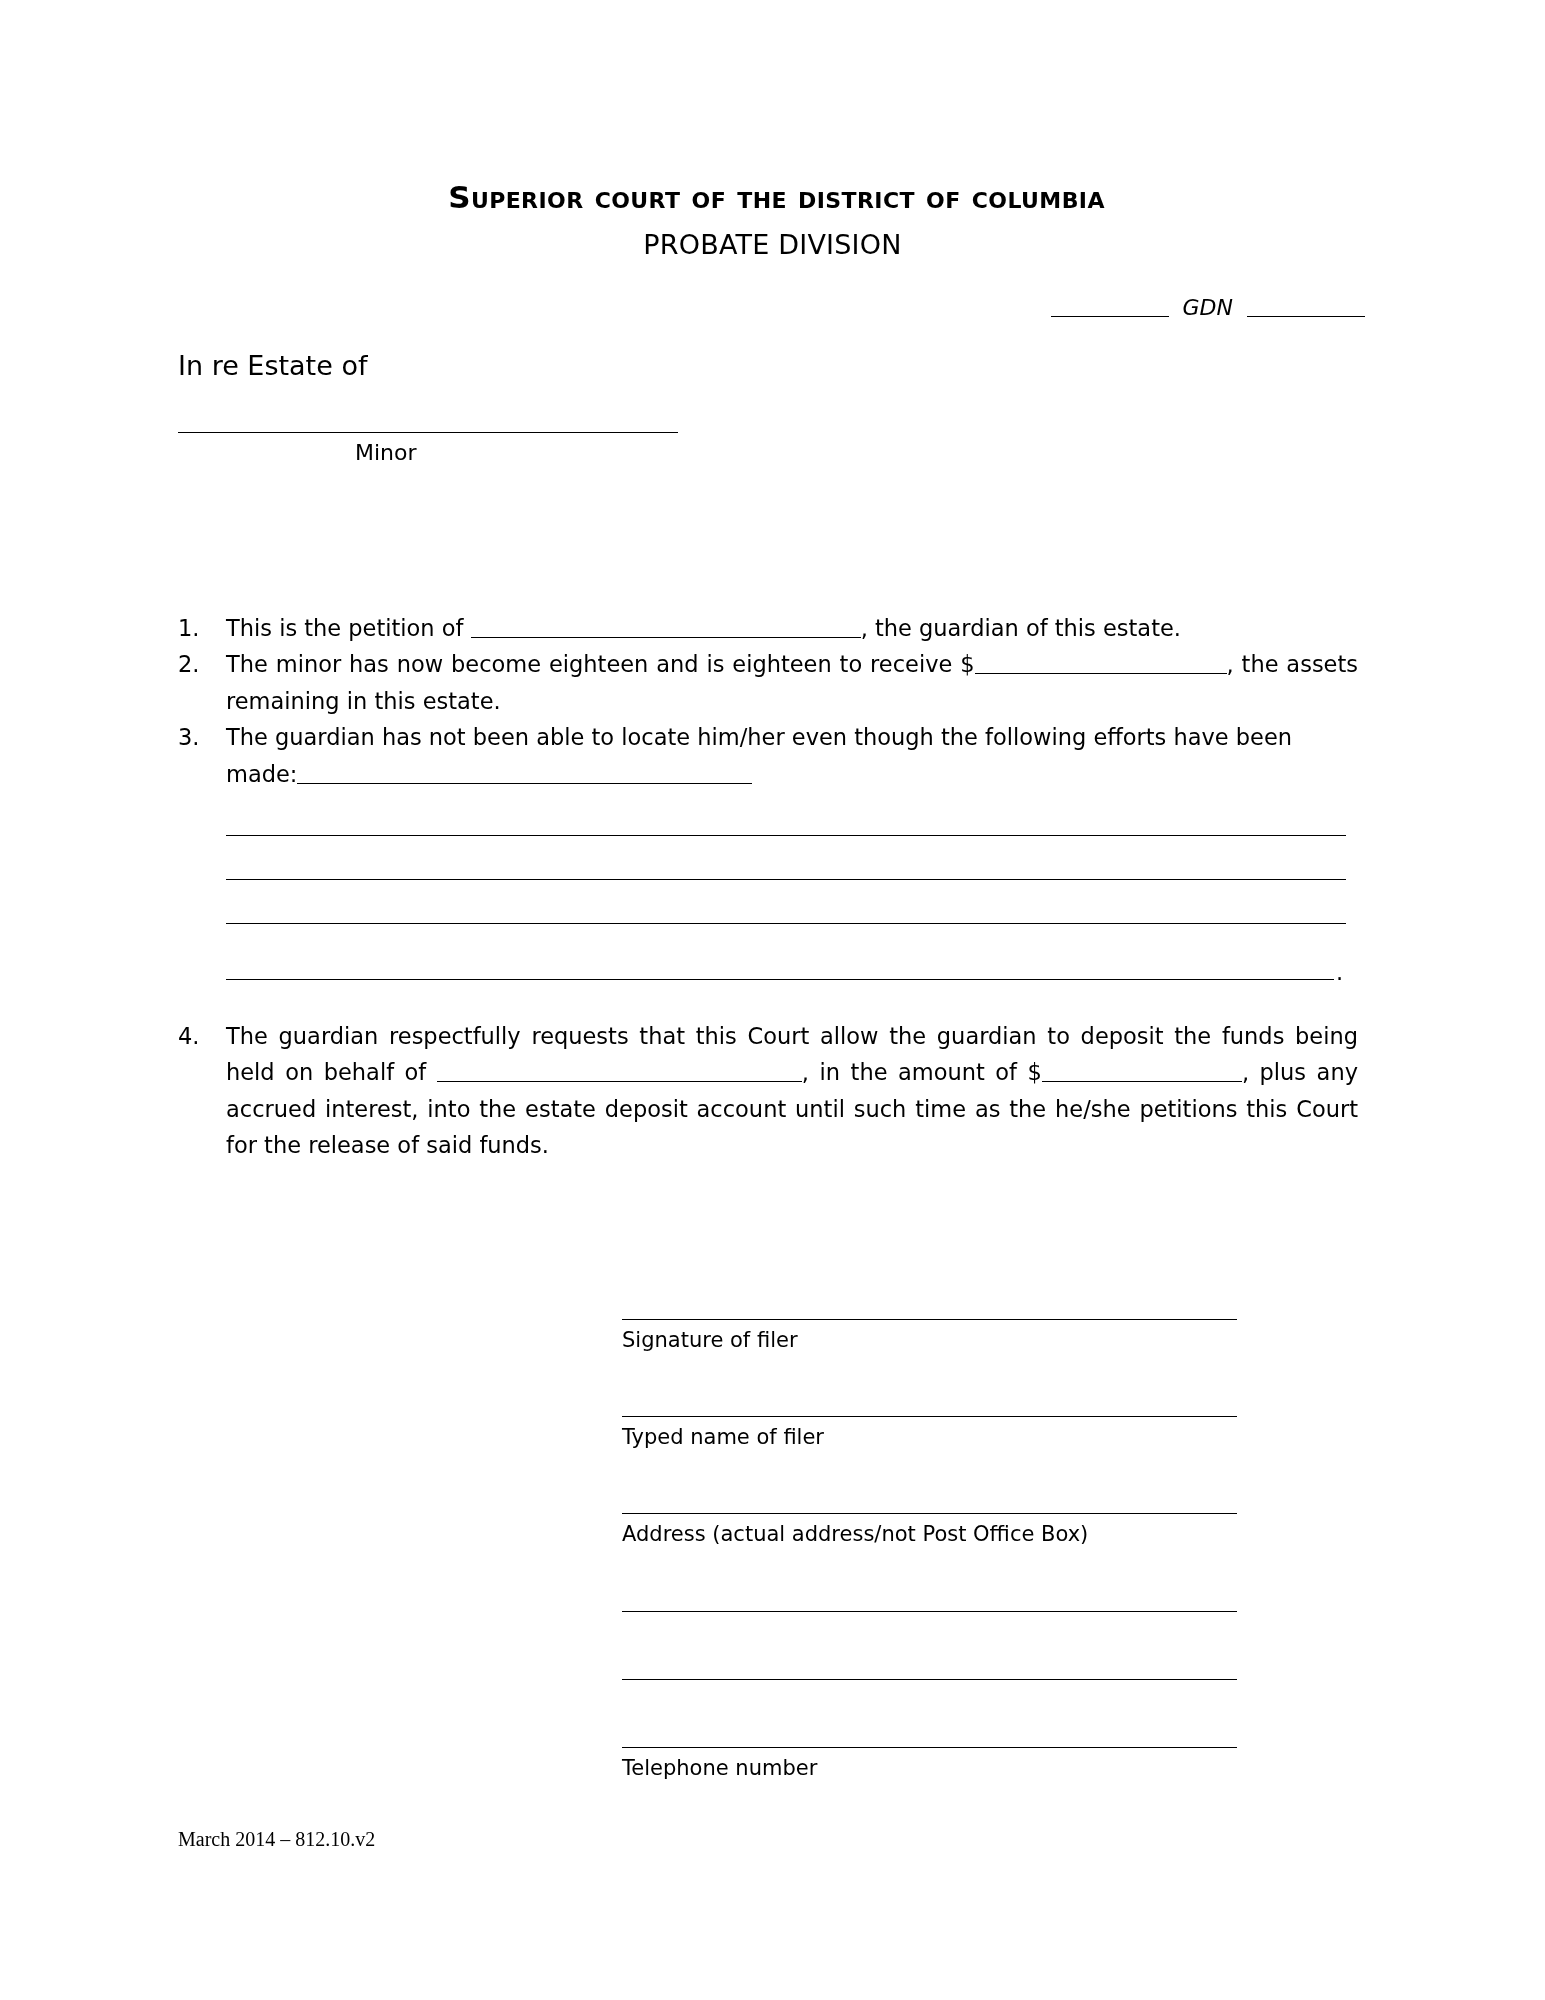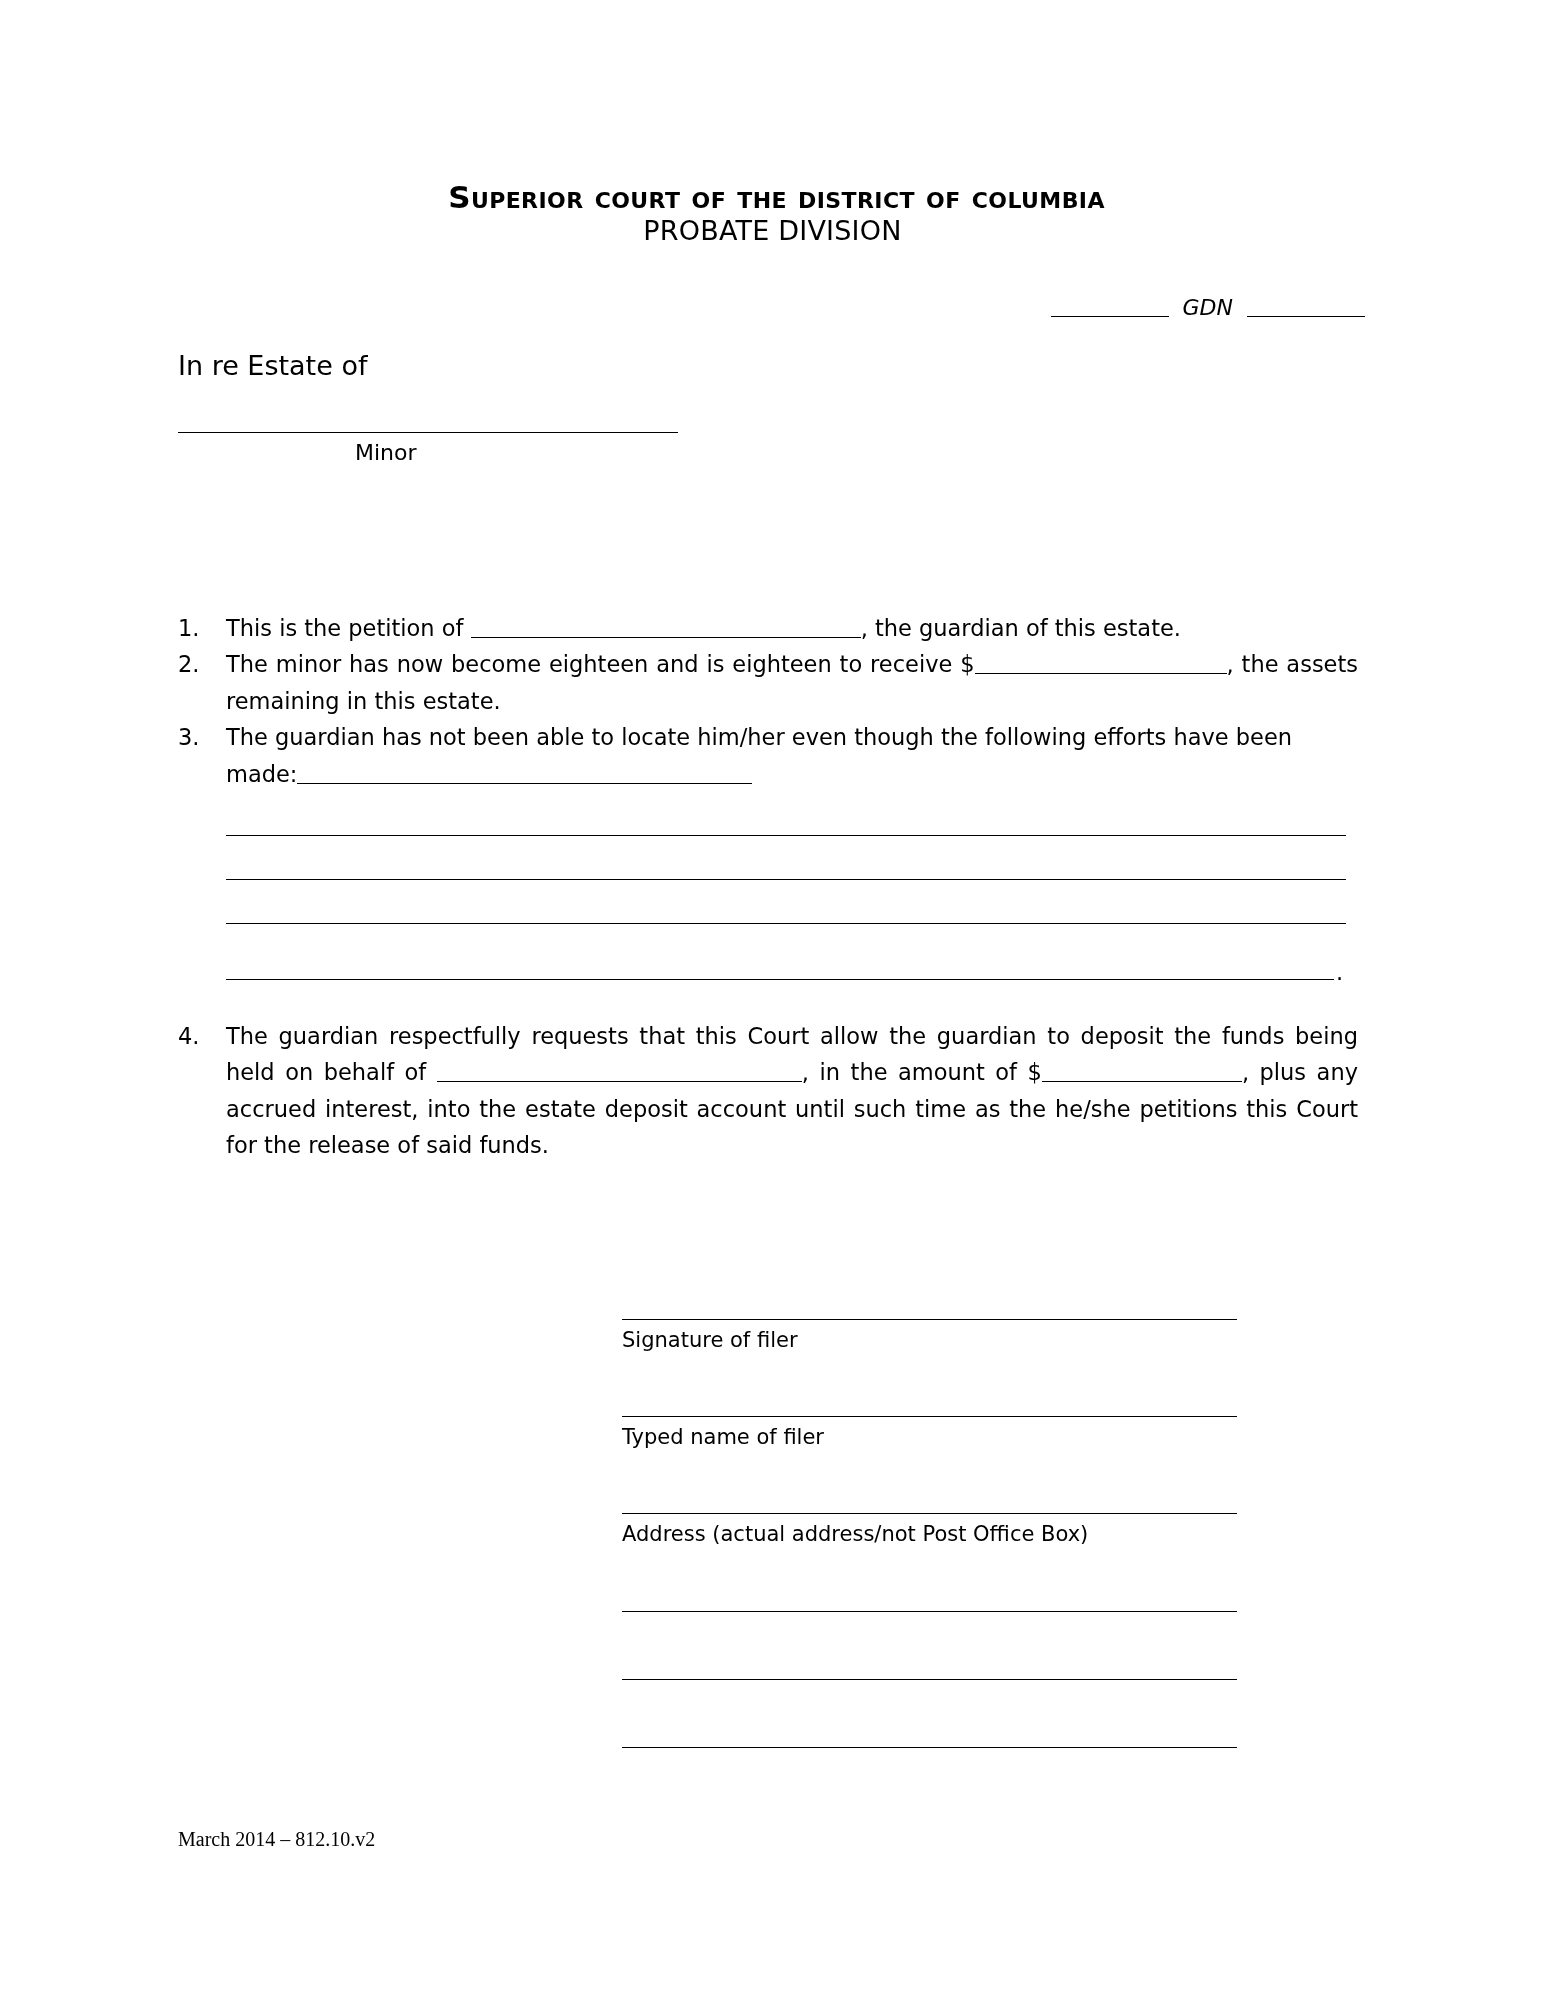--- a/index.html
+++ b/index.html
@@ -30,21 +30,21 @@
     font-weight: bold;
     font-size: 31px;
     letter-spacing: 0.4px;
     font-variant: small-caps;
     text-transform: lowercase;
     line-height: 1.1;
     padding-left: 8px;
   }
   .hdr-title::first-letter { text-transform: uppercase; }
   .hdr-sub {
-    margin-top: 1px;
+    margin-top: 15px;
     font-size: 27px;
     letter-spacing: 0.2px;
   }
 
   
   .gdn-row {
     position: absolute;
     right: 180px;
     top: 295px;
     display: flex;
@@ -266,18 +266,19 @@
     <div class="sig-gap-lg"></div>
     <div class="sig-line"></div>
     <div class="sig-label"></div>
 
     <div class="sig-gap-blank"></div>
     <div class="sig-line"></div>
     <div class="sig-label"></div>
 
     <div class="sig-gap-blank"></div>
     <div class="sig-line"></div>
+    <div class="sig-label">Telephone number</div>
 
   </div>
 
   <div class="footer">March 2014 – 812.10.v2</div>
 
 </div>
 
 </body></html>

